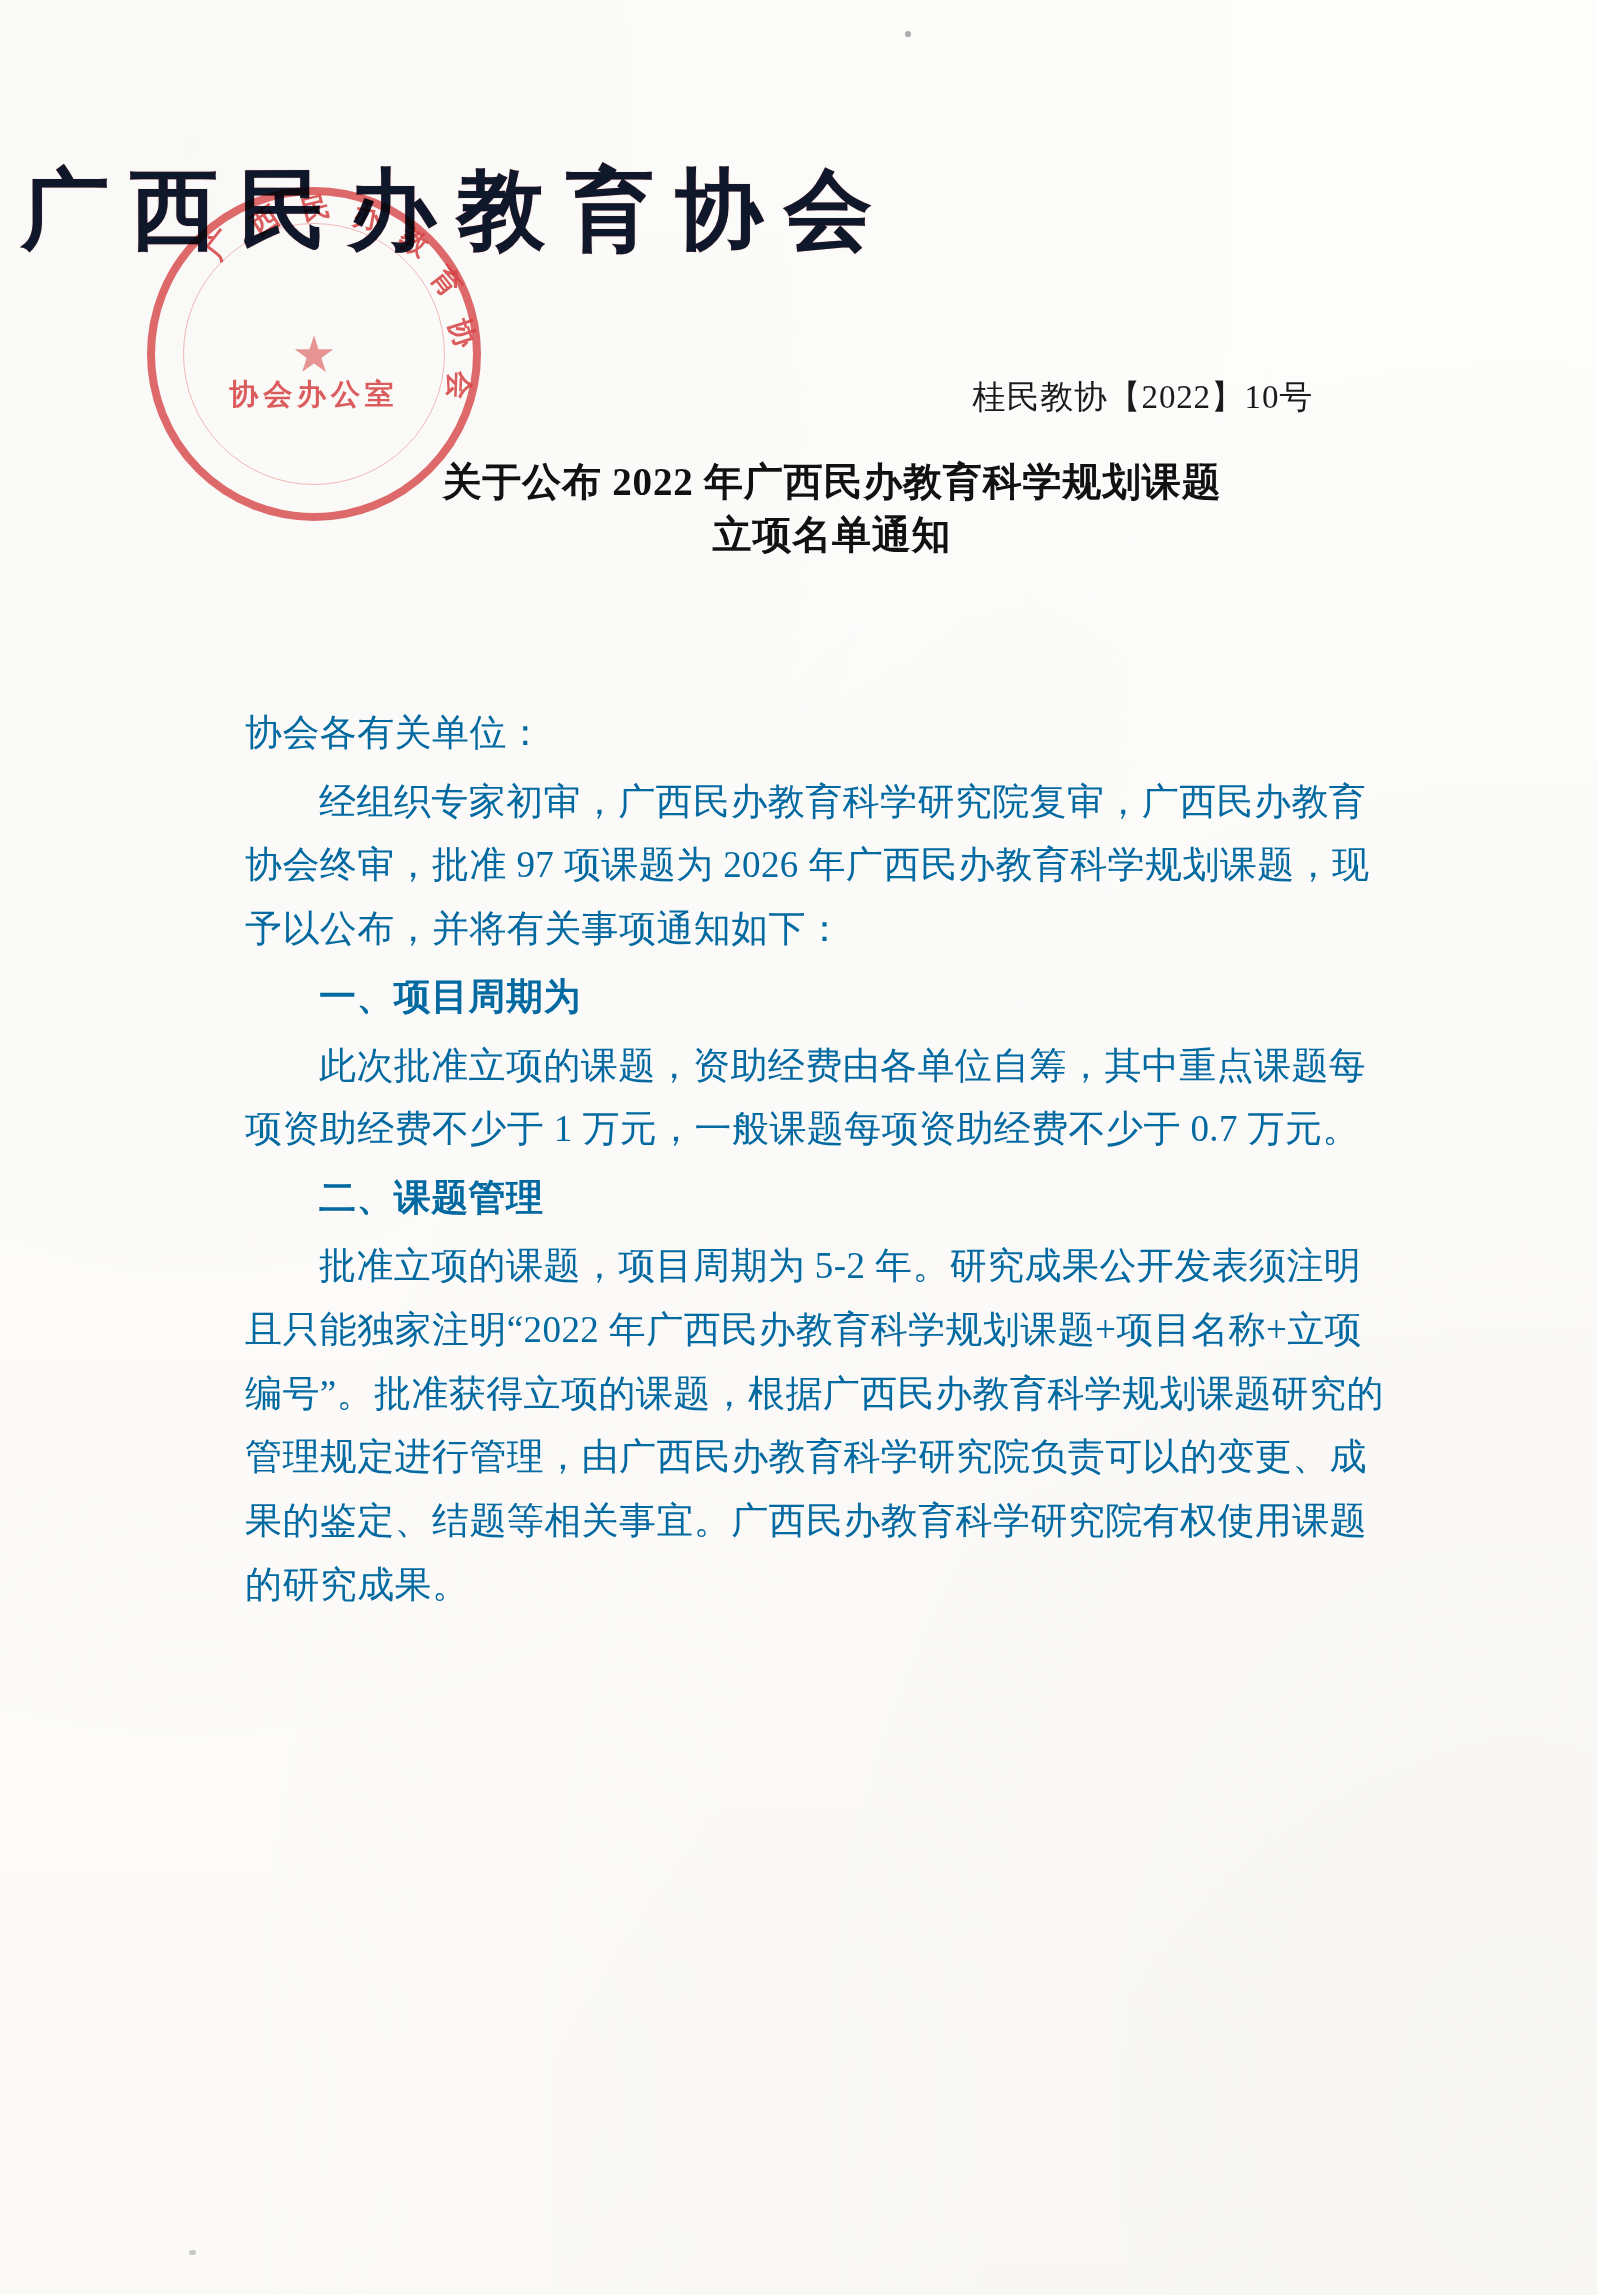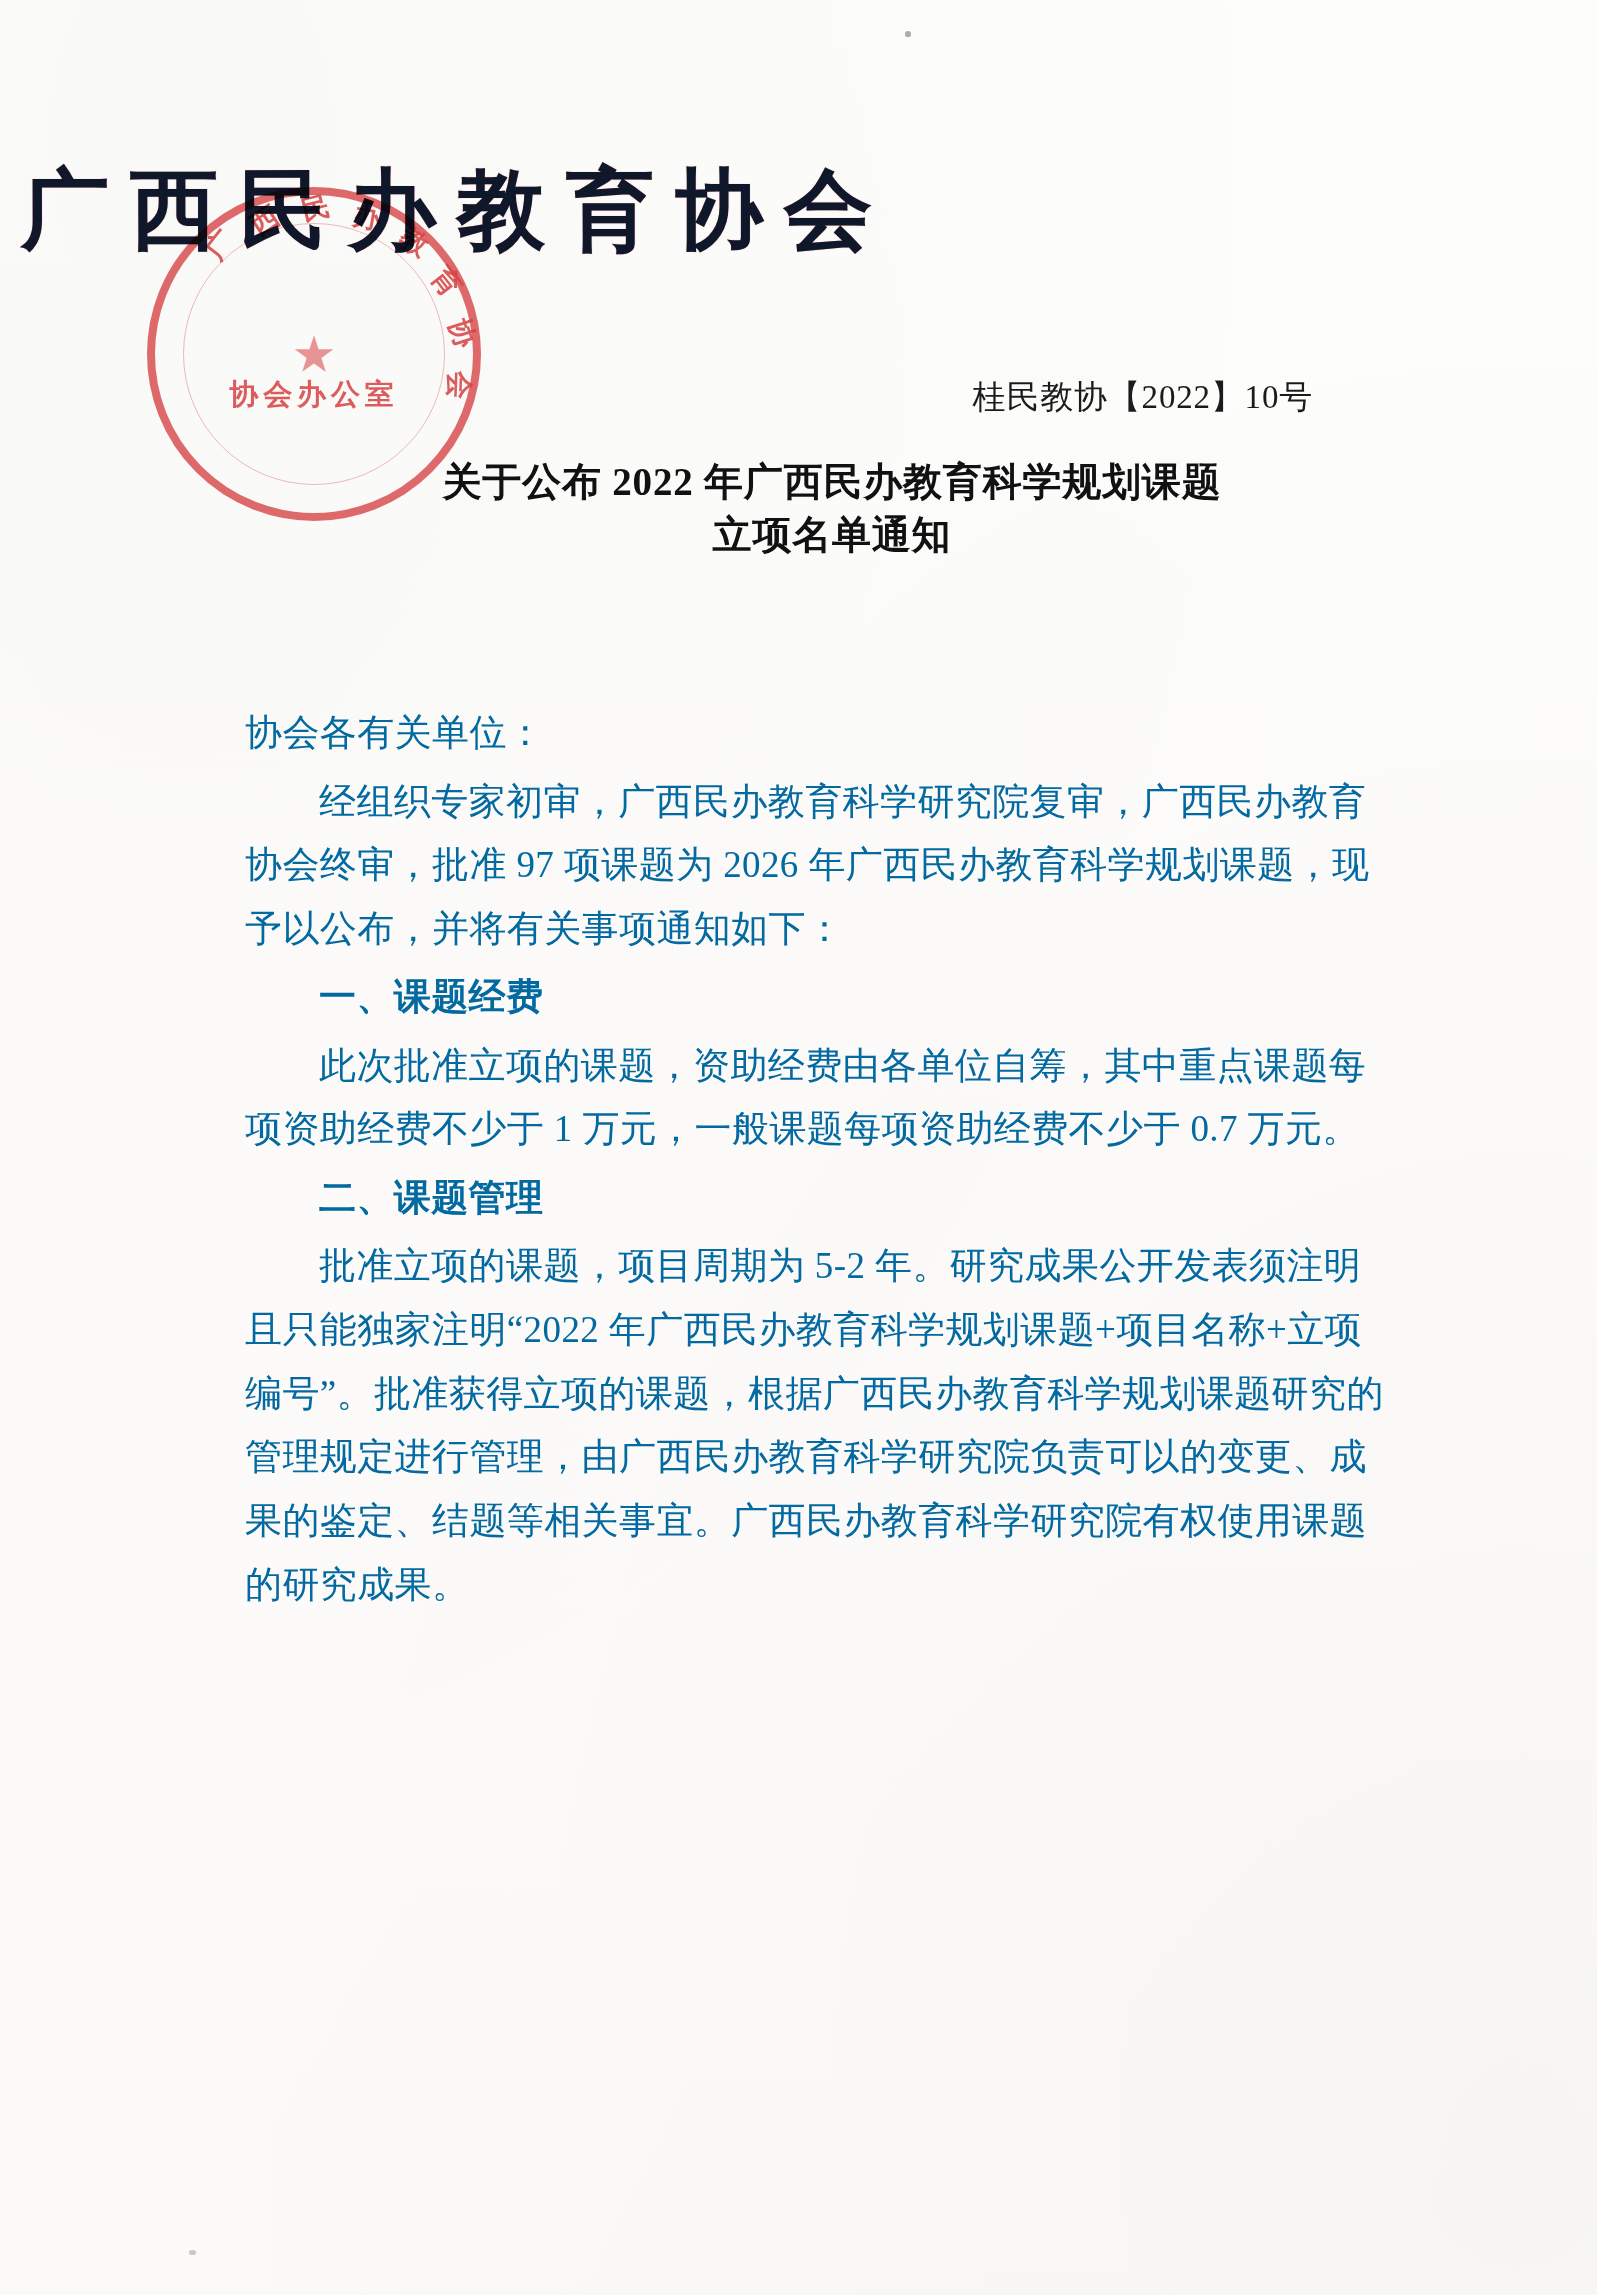--- a/index.html
+++ b/index.html
@@ -195,20 +195,20 @@
   <div class="doc-number">桂民教协【2022】10号</div>
 
   <div class="doc-title">
     <span class="line1">关于公布 2022 年广西民办教育科学规划课题</span>
     <span class="line2">立项名单通知</span>
   </div>
 
   <div class="body-text">
       <p class="">协会各有关单位：</p>
       <p class="indent">经组织专家初审，广西民办教育科学研究院复审，广西民办教育协会终审，批准 97 项课题为 2026 年广西民办教育科学规划课题，现予以公布，并将有关事项通知如下：</p>
-      <p class="heading">一、课题经费</p>
+      <p class="heading">一、项目周期为</p>
       <p class="indent">此次批准立项的课题，资助经费由各单位自筹，其中重点课题每项资助经费不少于 1 万元，一般课题每项资助经费不少于 0.7 万元。</p>
       <p class="heading">二、课题管理</p>
       <p class="indent">批准立项的课题，项目周期为 5-2 年。研究成果公开发表须注明且只能独家注明“2022 年广西民办教育科学规划课题+项目名称+立项编号”。批准获得立项的课题，根据广西民办教育科学规划课题研究的管理规定进行管理，由广西民办教育科学研究院负责可以的变更、成果的鉴定、结题等相关事宜。广西民办教育科学研究院有权使用课题的研究成果。</p>
     </div>
 
 </div>
 
 
 </body></html>

